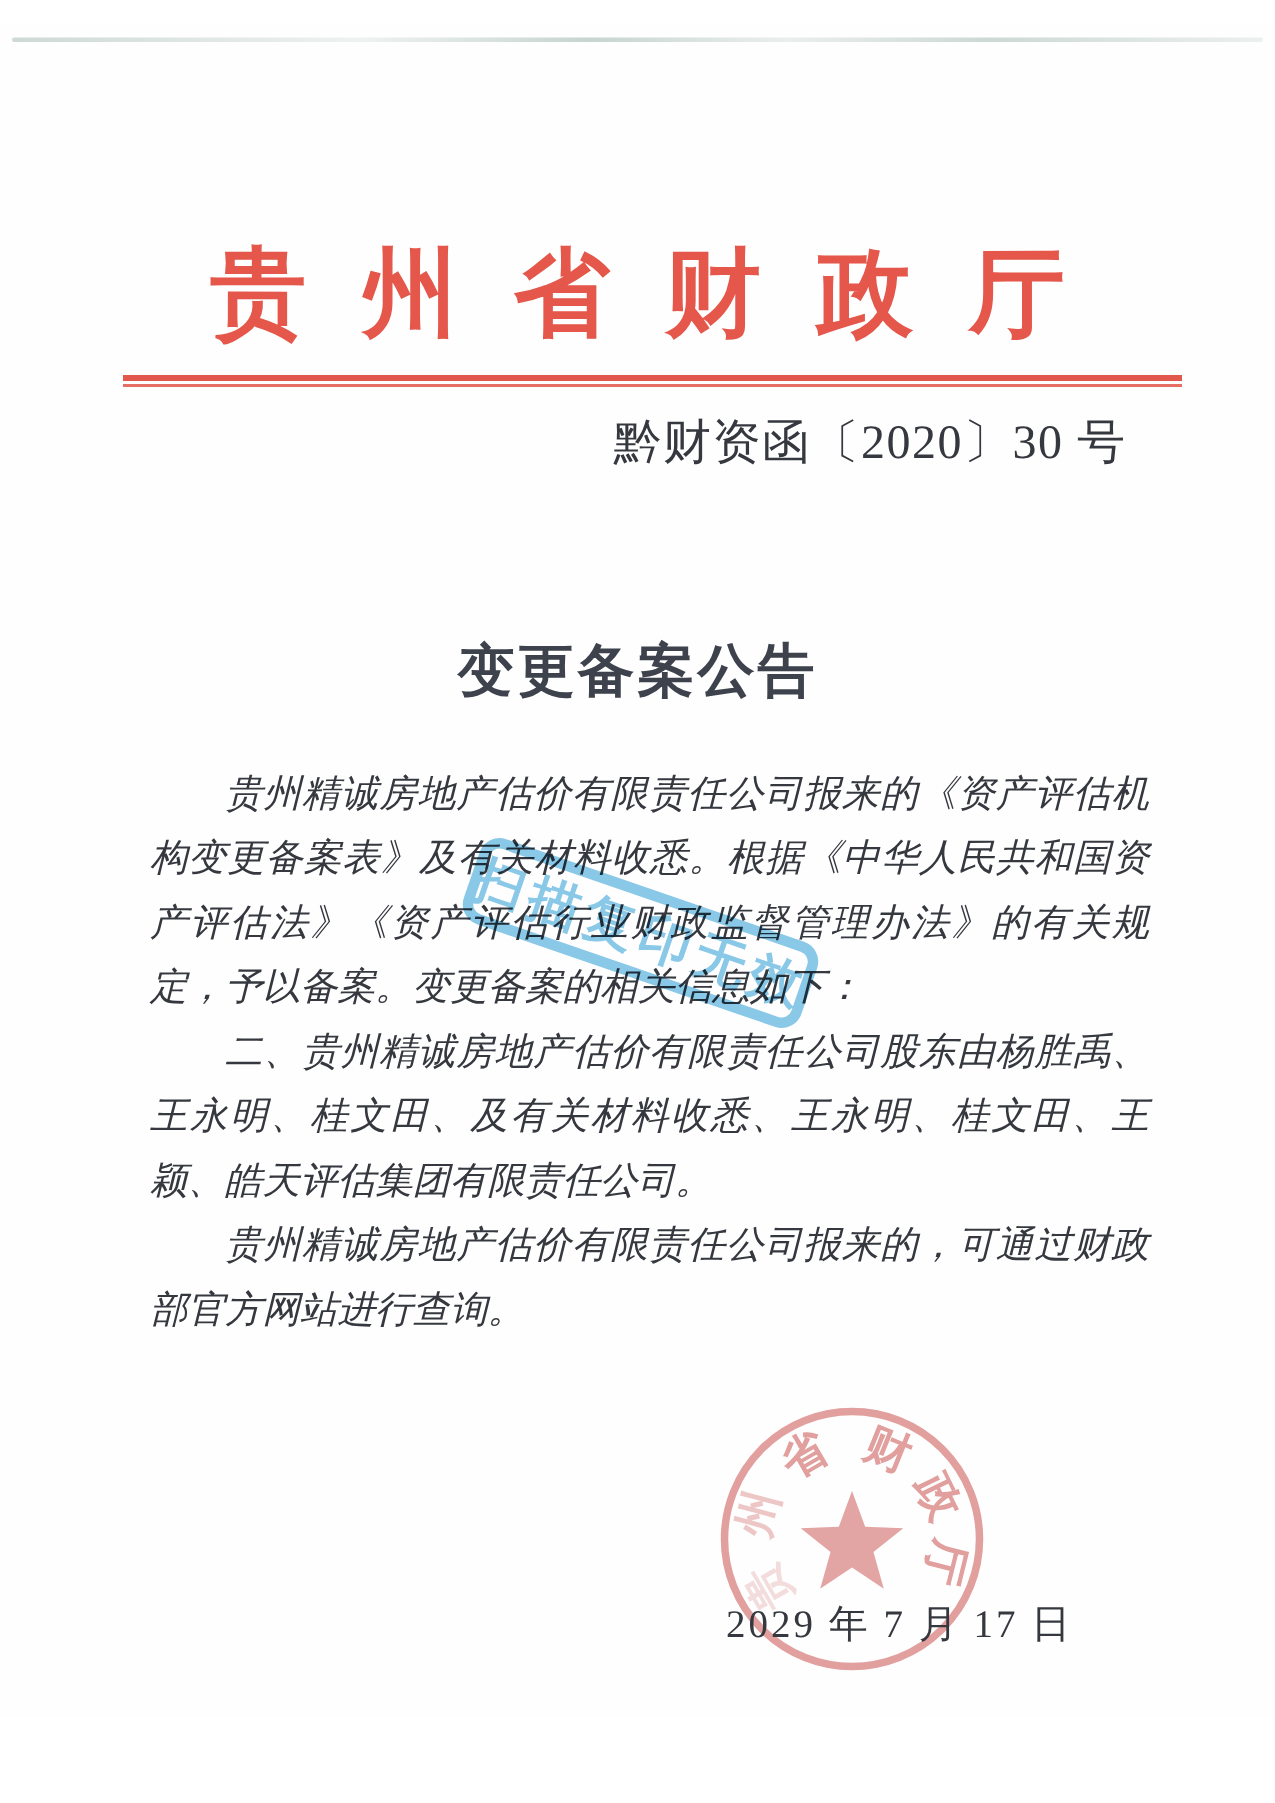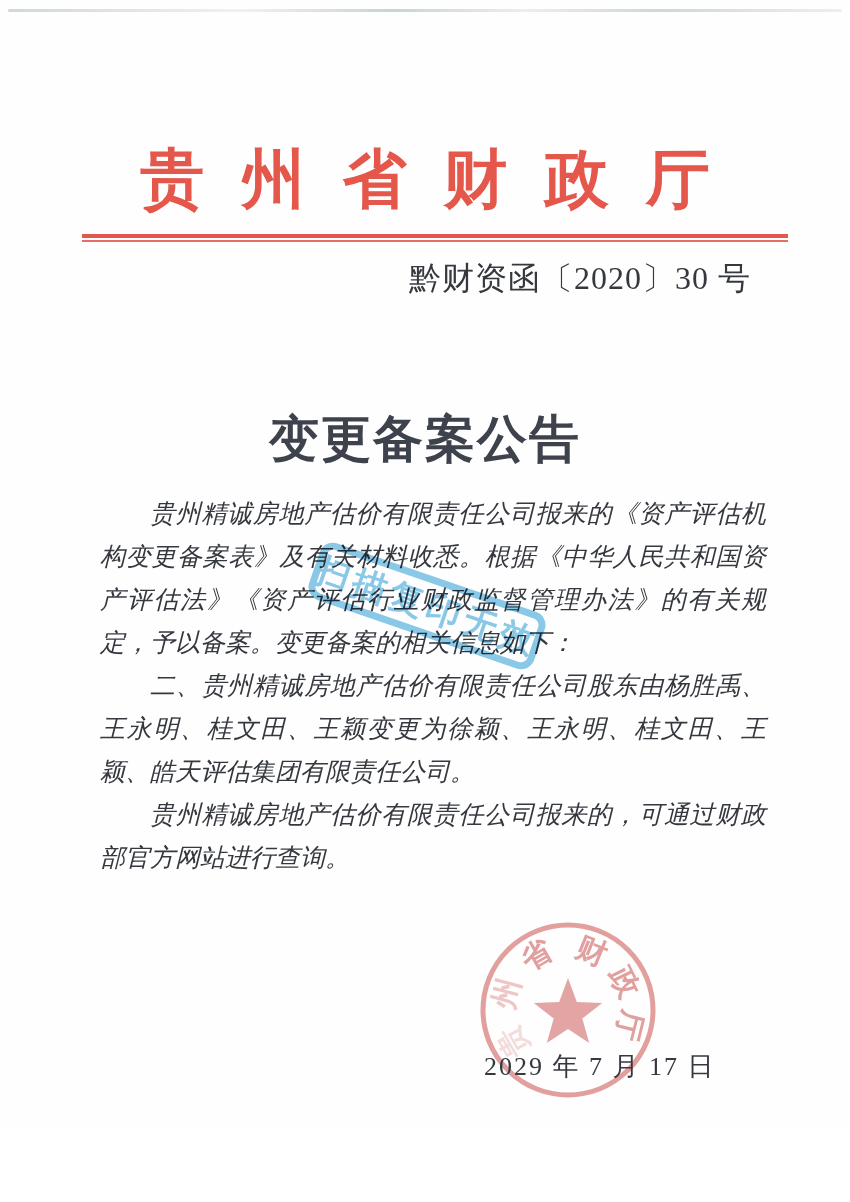--- a/index.html
+++ b/index.html
@@ -4,21 +4,21 @@
 <style>
   html, body {
     margin: 0;
     padding: 0;
     background: #ffffff;
   }
   .page {
     position: relative;
     width: 850px;
     height: 1129px;
-    margin: 0 auto;
+    margin: 16px auto;
     background: #fefefe;
     overflow: hidden;
     font-family: "Liberation Serif", "DejaVu Serif", serif;
   }
   .scan-line {
     position: absolute;
     top: 9px;
     left: 8px;
     width: 834px;
     height: 3px;
@@ -67,21 +67,21 @@
     color: var(--ink);
     letter-spacing: 1px;
     white-space: nowrap;
   }
   .notice-title {
     position: absolute;
     top: 406px;
     left: 0;
     right: 0;
     text-align: center;
-    font-size: 50px;
+    font-size: 38px;
     font-weight: bold;
     color: var(--title-ink);
     letter-spacing: 2px;
   }
   .body-text {
     position: absolute;
     top: 492px;
     left: 100px;
     width: 666px;
     font-size: 25px;
@@ -167,21 +167,21 @@
     <div class="bar-thick"></div>
     <div class="bar-thin"></div>
   </div>
 
   <div class="doc-number">黔财资函〔2020〕30 号</div>
 
   <div class="notice-title">变更备案公告</div>
 
   <div class="body-text">
     <p>贵州精诚房地产估价有限责任公司报来的《资产评估机构变更备案表》及有关材料收悉。根据《中华人民共和国资产评估法》《资产评估行业财政监督管理办法》的有关规定，予以备案。变更备案的相关信息如下：</p>
-    <p>二、贵州精诚房地产估价有限责任公司股东由杨胜禹、王永明、桂文田、王颖变更为徐颖、王永明、桂文田、王颖、皓天评估集团有限责任公司。</p>
+    <p>二、贵州精诚房地产估价有限责任公司股东由杨胜禹、王永明、桂文田、及有关材料收悉、王永明、桂文田、王颖、皓天评估集团有限责任公司。</p>
     <p>贵州精诚房地产估价有限责任公司报来的，可通过财政部官方网站进行查询。</p>
   </div>
 
   <div class="watermark">扫描复印无效</div>
 
   <div class="seal">
     <svg width="180" height="180" viewBox="0 0 180 180">
       <circle class="seal-ring" cx="90" cy="90" r="85"></circle>
       <polygon class="seal-star" transform="translate(90,94)" points="0,-36 8.8,-12.1 34.2,-11.1 14.3,4.6 21.2,29.1 0,15 -21.2,29.1 -14.3,4.6 -34.2,-11.1 -8.8,-12.1"></polygon>
       <text class="seal-char" x="34.6" y="122" text-anchor="middle" dominant-baseline="central" opacity="0.3" transform="rotate(-120 34.6 122)">贵</text>

